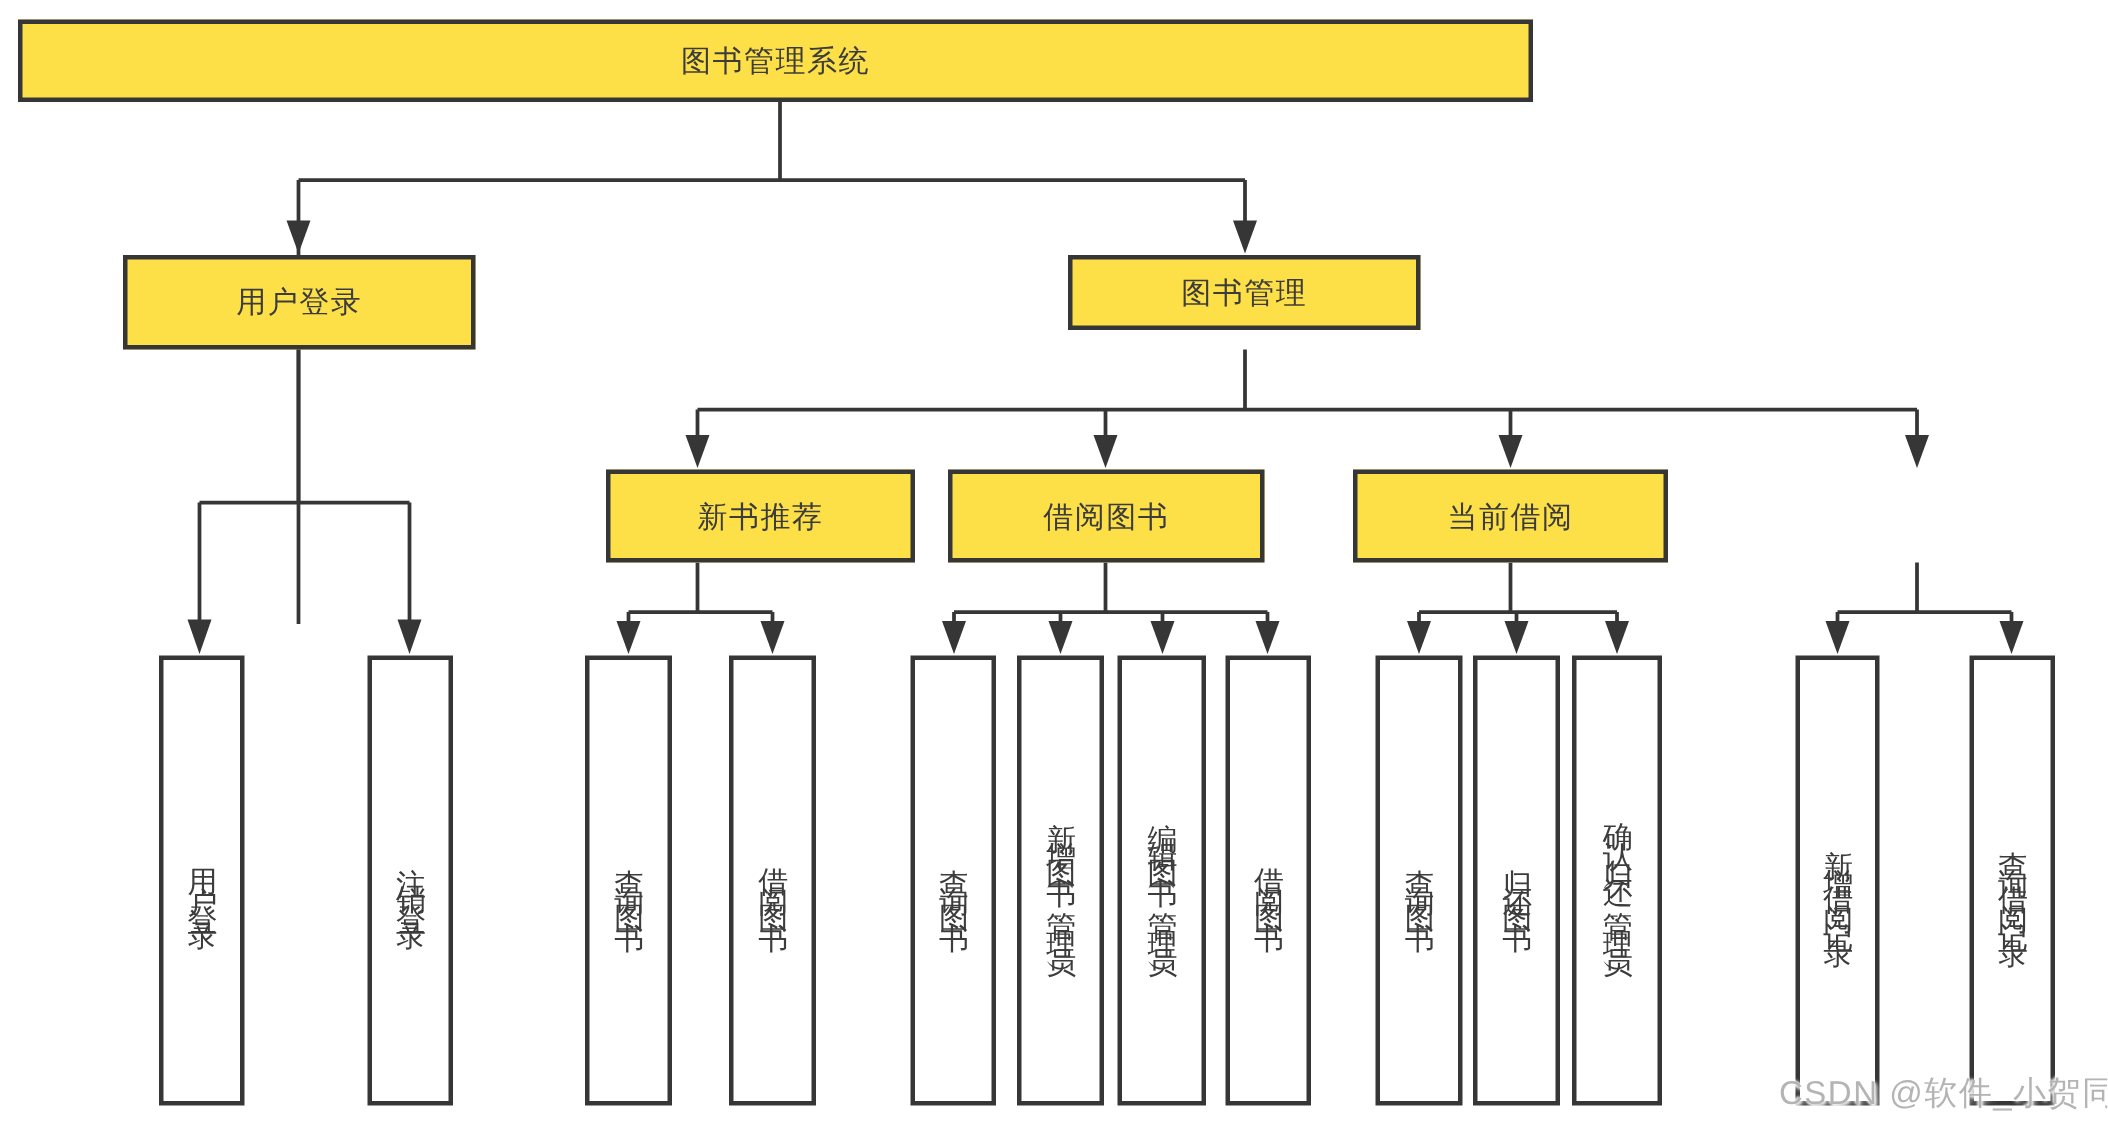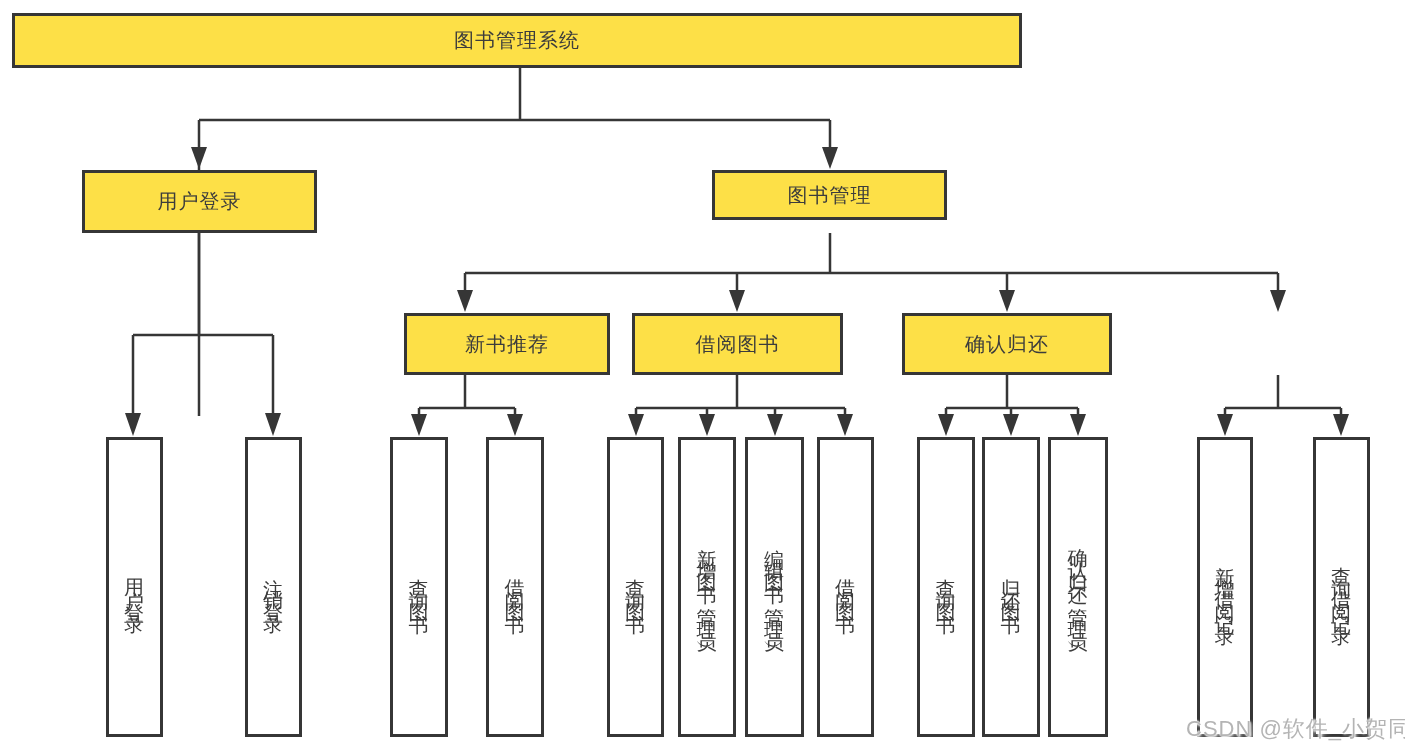--- a/index.html
+++ b/index.html
@@ -92,21 +92,21 @@
     <span>图书管理</span>
   </div>
 
   <div class="node" style="left:362px;top:313px;width:206px;height:62px;margin-left:42px;">
     <span>新书推荐</span>
   </div>
   <div class="node" style="left:632px;top:313px;width:211px;height:62px;">
     <span>借阅图书</span>
   </div>
   <div class="node" style="left:902px;top:313px;width:210px;height:62px;">
-    <span>确认归还</span>
+    <span>当前借阅</span>
   </div>
 
   <div class="leaf" style="left:106px;top:437px;">
     <span class="vtext">用户登录</span>
   </div>
   <div class="leaf" style="left:245px;top:437px;">
     <span class="vtext">注销登录</span>
   </div>
 
   <div class="leaf" style="left:390px;top:437px;width:58px;">

